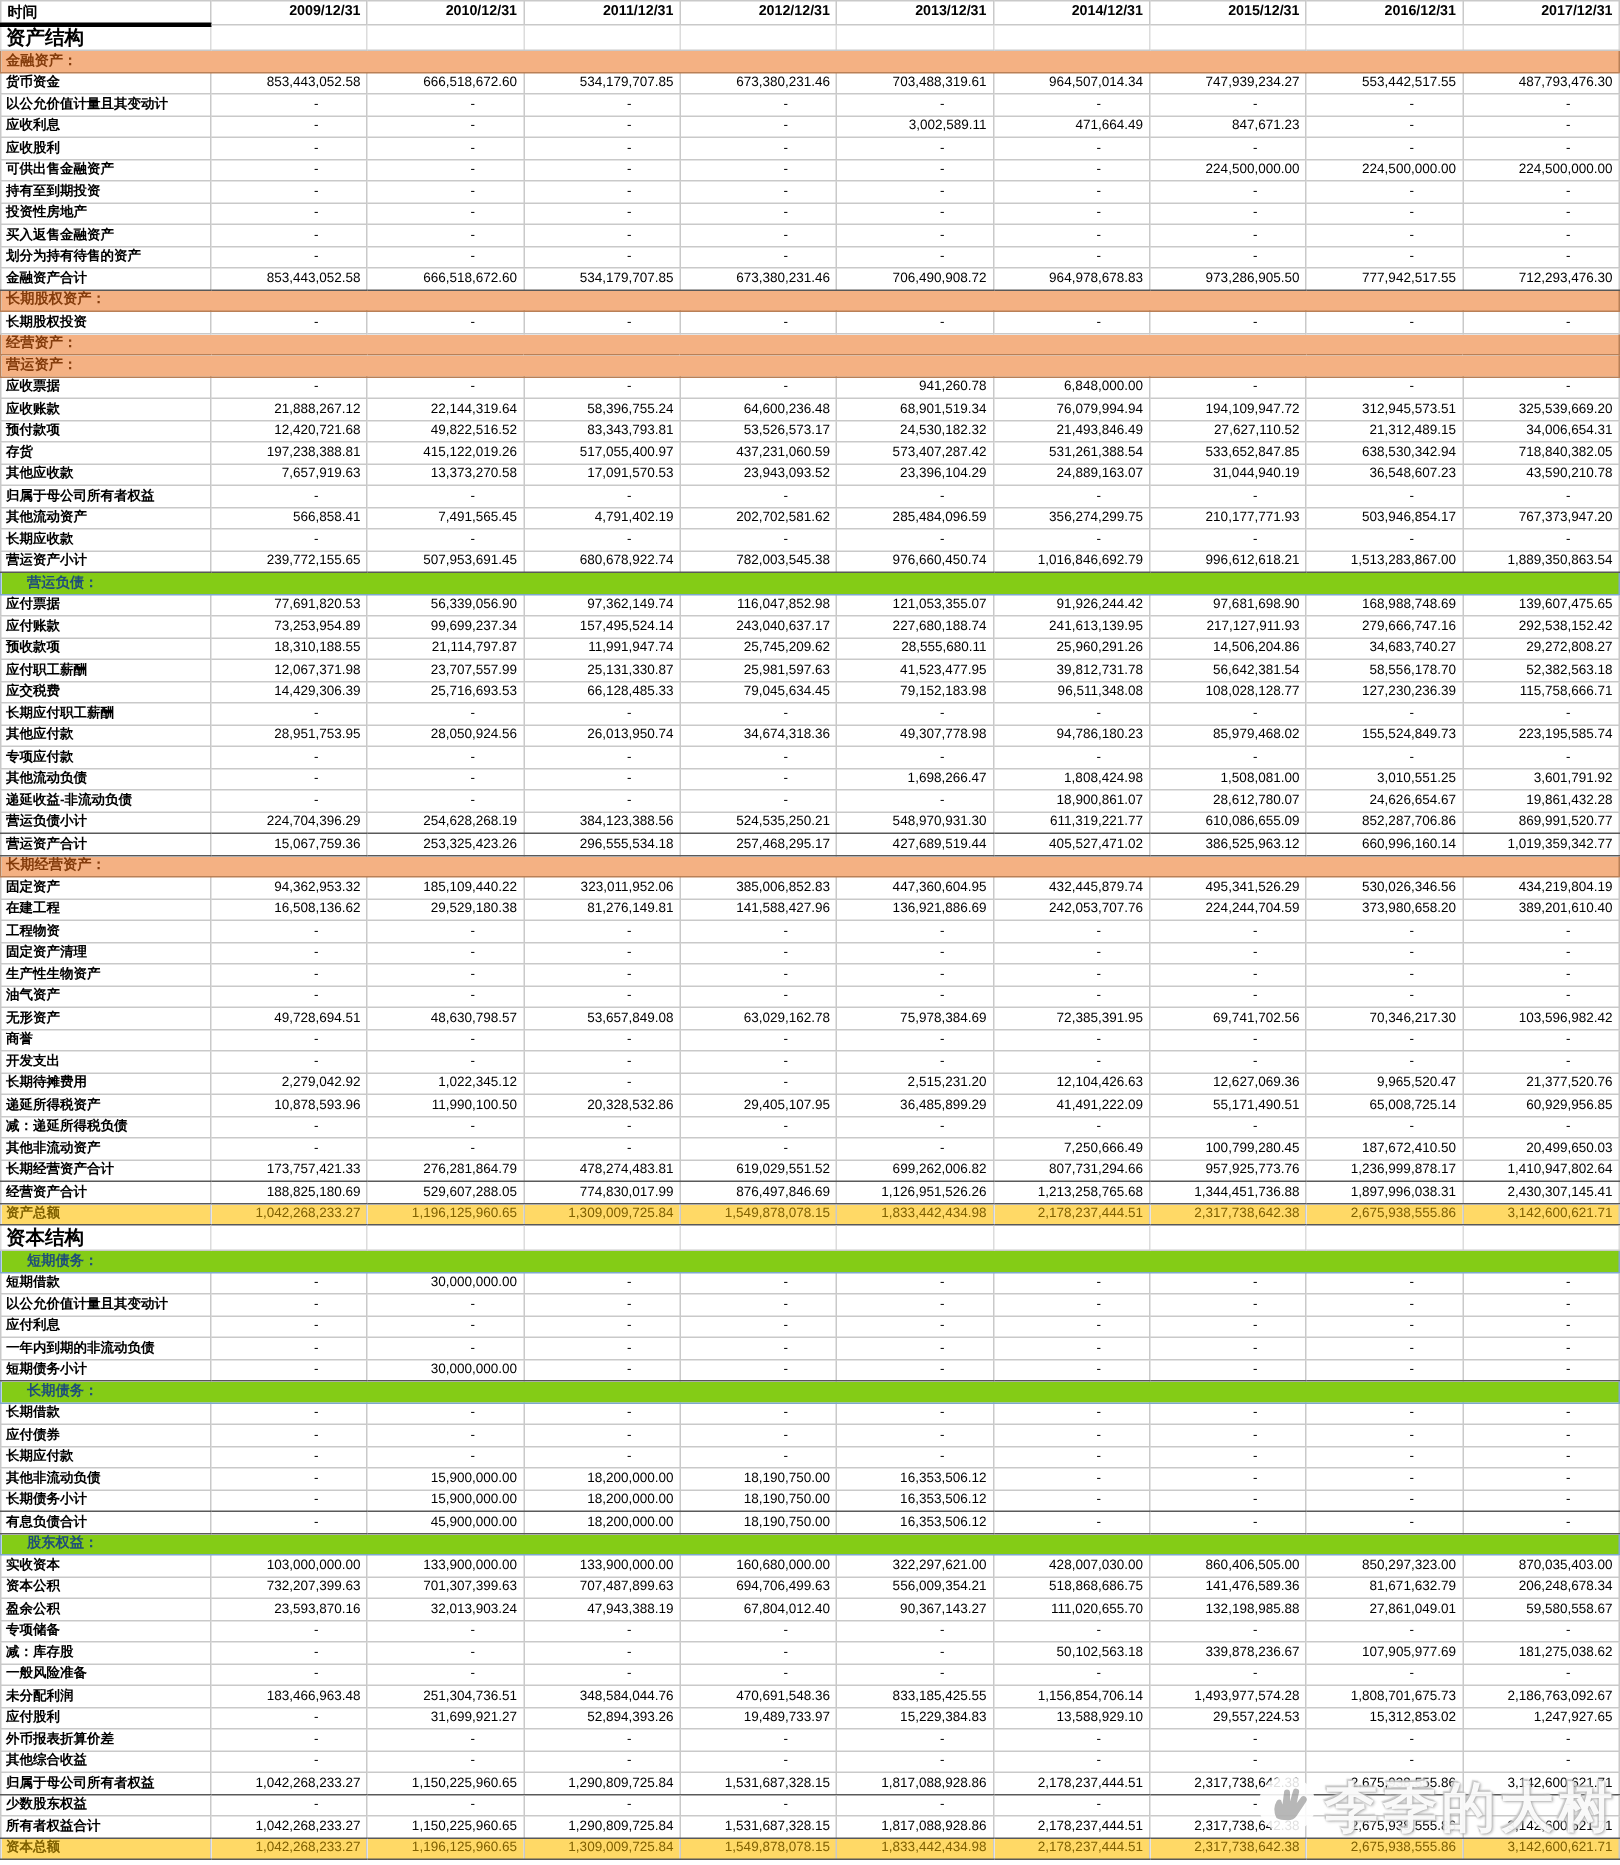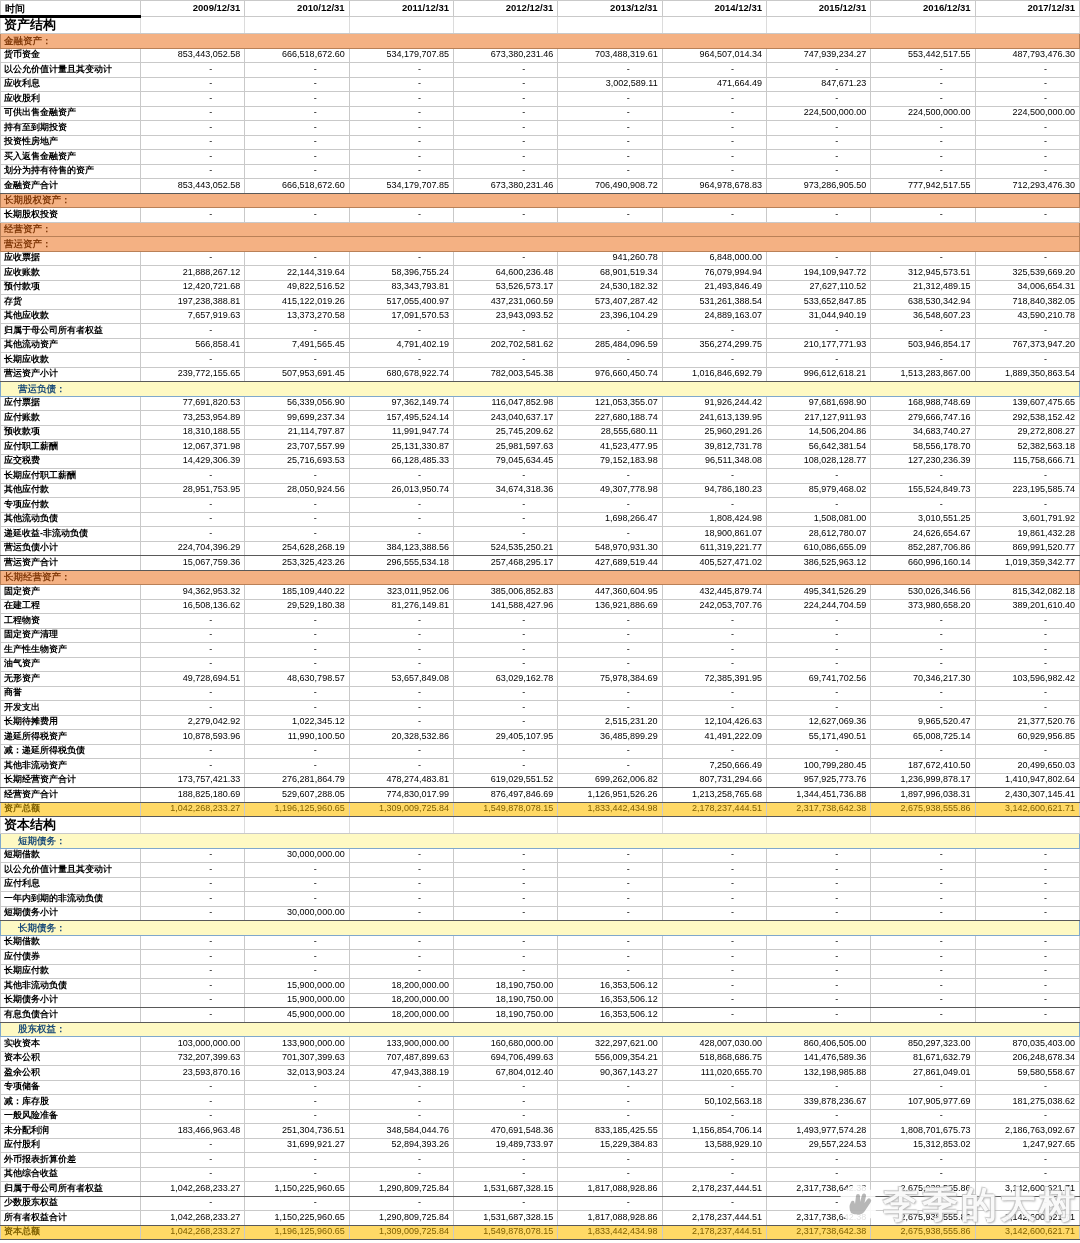--- a/index.html
+++ b/index.html
@@ -11,21 +11,21 @@
         border:1px solid #c9c9c9;overflow:hidden;white-space:nowrap;
         color:#000;vertical-align:middle;box-sizing:border-box;}
   th{height:16px;font-size:9.5px;font-weight:bold;text-align:right;background:#fff;margin-top:29px;}
   th.lab{text-align:left;border-bottom:3px solid #000;font-size:10px;}
   td.label{text-align:left;font-weight:bold;padding-left:3px;}
   td.num{text-align:right;font-weight:normal;}
   td.num.dash{padding-right:32px;}
   tr.section td{height:17px;font-size:13px;font-weight:bold;border-left-color:#dcdcdc;border-right-color:#dcdcdc;}
   tr.section td.label{overflow:visible;}
   tr.orange td{background:#F4B183;color:#843C0C;border-color:#b98057;}
-  tr.blue td{background:#fef9c3;color:#1F4E79;border-color:#7fa8cc;padding-left:17px;}
+  tr.blue td{background:#84cc16;color:#1F4E79;border-color:#7fa8cc;padding-left:17px;}
   tr.band td{font-weight:bold;font-size:9.5px;}
   tr.yellow td{background:#FFD966;color:#7F6000;border-top:1px solid #595959;border-bottom:1px solid #595959;}
   tr.total td{border-top:1px solid #595959;border-bottom:1px solid #595959;}
   
   #watermark{position:absolute;right:2px;top:1181px;display:flex;align-items:center;
              pointer-events:none;opacity:.95;}
   #watermark .wm-text{font-size:36px;font-weight:bold;letter-spacing:3px;color:rgba(255,255,255,.94);
              text-shadow:0 0 1px #9a9a9a,1px 1px 2px #b5b5b5,-1px -1px 1px #c9c9c9;}
   #watermark svg{margin-right:4px;}
 </style>
@@ -478,21 +478,21 @@
         <tr class="data">
           <td class="label">固定资产</td>
           <td class="num">94,362,953.32</td>
           <td class="num">185,109,440.22</td>
           <td class="num">323,011,952.06</td>
           <td class="num">385,006,852.83</td>
           <td class="num">447,360,604.95</td>
           <td class="num">432,445,879.74</td>
           <td class="num">495,341,526.29</td>
           <td class="num">530,026,346.56</td>
-          <td class="num">815,342,082.18</td>
+          <td class="num">434,219,804.19</td>
         </tr>
         <tr class="data">
           <td class="label">在建工程</td>
           <td class="num">16,508,136.62</td>
           <td class="num">29,529,180.38</td>
           <td class="num">81,276,149.81</td>
           <td class="num">141,588,427.96</td>
           <td class="num">136,921,886.69</td>
           <td class="num">242,053,707.76</td>
           <td class="num">224,244,704.59</td>

